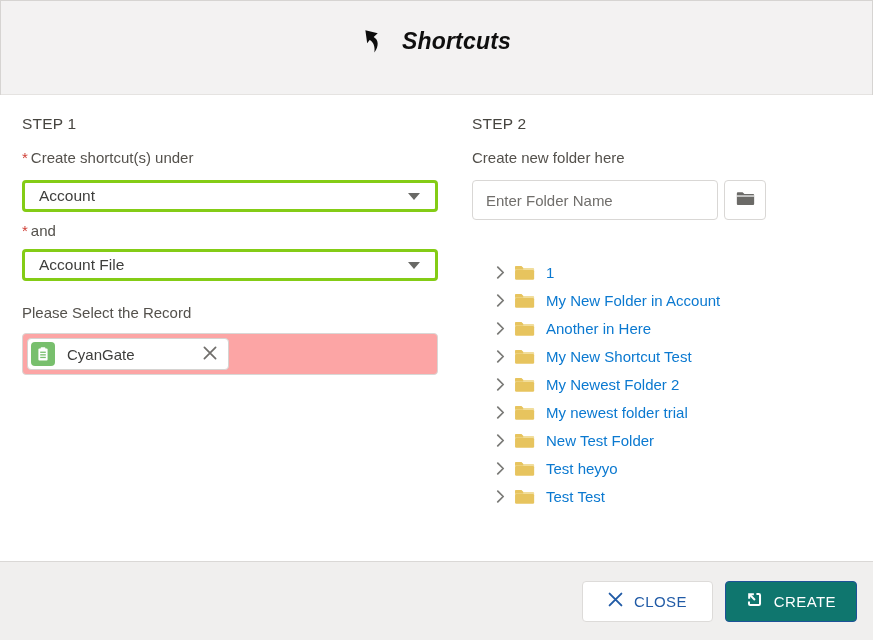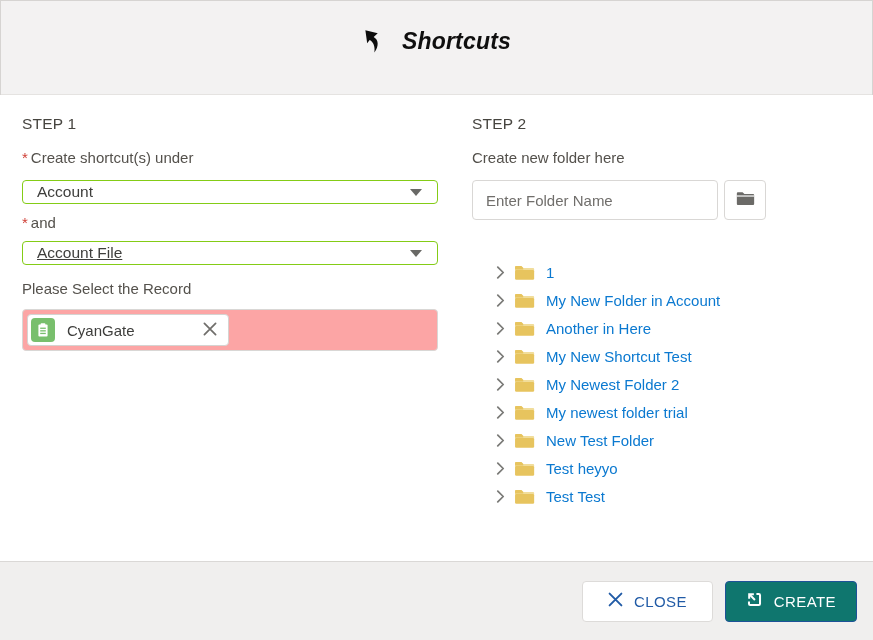--- a/index.html
+++ b/index.html
@@ -25,30 +25,30 @@
   
   .dlg-body { position:absolute; top:95px; left:0; right:0; bottom:79px; background:#fff; }
   .col-left  { position:absolute; left:22px;  top:19px; width:416px; }
   .col-right { position:absolute; left:472px; top:19px; width:382px; }
 
   .step-heading { font-size:15.5px; line-height:20px; color:#46443f; letter-spacing:.2px; }
   .field-label { margin-top:14px; font-size:15px; line-height:20px; color:#54514c; }
   .req { color:#cf3d34; margin-right:3px; }
 
   .select-box {
-    margin-top:12px; height:24px; background:#fff;
-    border:1px solid #84cc16; border-radius:4px;
+    margin-top:12px; height:32px; background:#fff;
+    border:3px solid #84cc16; border-radius:4px;
     display:flex; align-items:center; justify-content:space-between;
     padding:0 15px 0 14px; font-size:15.5px; color:#3e3e3c; cursor:pointer;
   }
-  .select-box.second { margin-top:8px;text-decoration:underline; }
+  .select-box.second { margin-top:8px; }
   .caret { width:0; height:0; border-left:6.5px solid transparent; border-right:6.5px solid transparent; border-top:7.5px solid #696966; }
 
   .label-tight { margin-top:9px; }
-  .label-record { margin-top:14px; }
+  .label-record { margin-top:22px; }
 
   .record-box {
     margin-top:10px; height:42px; border:1px solid #d9d7d5; border-radius:4px;
     display:flex; align-items:center; padding:0 4px; background:#fca5a5;
   }
   .record-pill {
     height:32px; width:202px; border:1px solid #d5d3d1; border-radius:4px;
     display:flex; align-items:center; padding:3px; background:#fff;
   }
   .record-icon {

